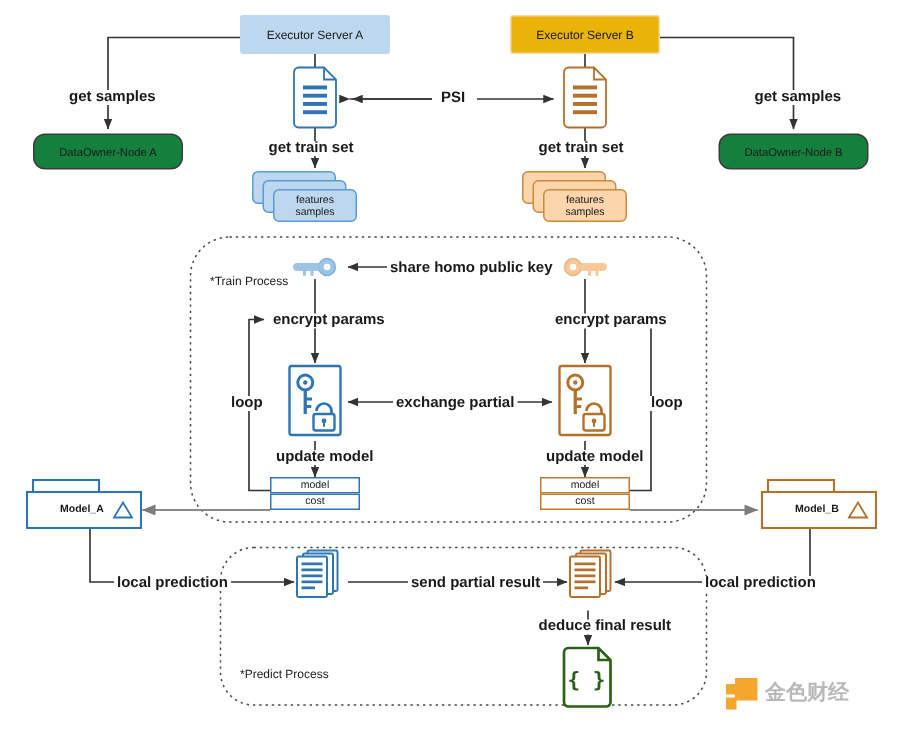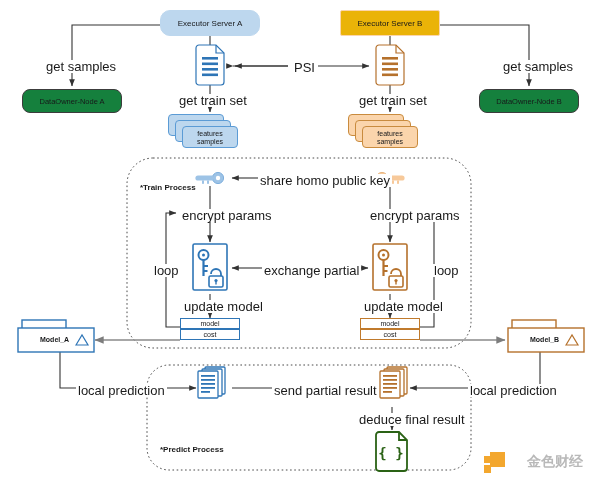--- a/index.html
+++ b/index.html
@@ -1,39 +1,39 @@
 <!DOCTYPE html>
 <html><head>
 <meta charset="utf-8">
 <style>
   html,body{margin:0;padding:0;background:#ffffff;}
   body{width:600px;height:487px;position:relative;overflow:hidden;
        font-family:"Liberation Sans","DejaVu Sans",sans-serif;color:#1a1a1a;}
   #canvas{position:absolute;left:0;top:0;width:600px;height:487px;}
-  .lbl{position:absolute;font-size:13px;line-height:1;color:#1a1a1a;white-space:nowrap;
-       background:#ffffff;padding:0 2px;}
-  .lbl.bold{font-weight:bold;font-size:8px;}
+  .lbl{position:absolute;font-size:10px;line-height:1;color:#1a1a1a;white-space:nowrap;
+       background:#ffffff;padding:0 2px;font-weight:bold;}
+  .lbl.bold{font-weight:normal;font-size:8px;}
   .node{position:absolute;box-sizing:border-box;display:flex;align-items:center;
         justify-content:center;font-size:8px;text-align:center;}
   .exec{border-radius:2px;}
   .exec-a{background:#bdd7ee;border:1px solid #bdd7ee;color:#17181a;}
   .exec-b{background:#eab308;border:1px solid #fbd5ac;color:#17181a;}
   .owner{background:#15803d;border:1.2px solid #3c3c3c;border-radius:8px;color:#17181a;font-size:7.5px;}
   .stackcard{position:absolute;box-sizing:border-box;border-radius:4px;}
   .stack-a{background:#bdd7ee;border:1px solid #5b9bd5;}
   .stack-b{background:#fbd5ac;border:1px solid #c98b3e;}
   .stacktext{position:absolute;font-size:7px;line-height:8.5px;text-align:center;color:#17181a;}
   .mc{position:absolute;box-sizing:border-box;background:#ffffff;font-size:7px;
       display:flex;align-items:center;justify-content:center;}
   .mc-a{border:1px solid #2e75b6;color:#17181a;}
   .mc-b{border:1px solid #c07a2c;color:#17181a;}
   .modellabel{position:absolute;font-size:7px;font-weight:bold;color:#17181a;white-space:nowrap;
               display:flex;align-items:center;gap:1px;}
   #logo{position:absolute;left:484px;top:449px;width:108px;height:26px;display:flex;
-        align-items:center;gap:22px;}
+        align-items:center;gap:5px;}
   #logo .mark{width:21px;height:21px;position:relative;flex:none;}
   #logo .mark i{position:absolute;display:block;}
   #logo .mark i.sq{left:6px;top:0;width:15px;height:15px;background:#f3a72e;}
   #logo .mark i.s2{left:0;top:4px;width:6px;height:7px;background:#f3a72e;}
   #logo .mark i.s3{left:0;top:13px;width:7px;height:8px;background:#f3a72e;}
   #logo .txt{font-size:14px;font-weight:bold;color:#b9b9b9;letter-spacing:0px;
              font-family:"DejaVu Sans",sans-serif;}
 </style>
 </head>
 <body>
@@ -237,21 +237,21 @@
   </g>
 
   <g>
     <path d="M76,345 L82,335 L88,345 z" fill="none" stroke="#2e75b6" stroke-width="1.2"></path>
   </g>
   <g>
     <path d="M566,345 L572,335 L578,345 z" fill="none" stroke="#b5712c" stroke-width="1.2"></path>
   </g>
 </svg>
 
-<div class="node exec exec-a" style="left:160px;top:10px;width:100px;height:26px;border-radius:10px;">
+<div class="node exec exec-a" style="left:160px;top:10px;width:100px;height:26px;">
   <span>Executor Server A</span>
 </div>
 <div class="node exec exec-b" style="left:340px;top:10px;width:100px;height:26px;">
   <span>Executor Server B</span>
 </div>
 
 <div class="node owner" style="left:22px;top:89px;width:100px;height:24px;">
   <span>DataOwner-Node A</span>
 </div>
 <div class="node owner" style="left:479px;top:89px;width:100px;height:24px;">

